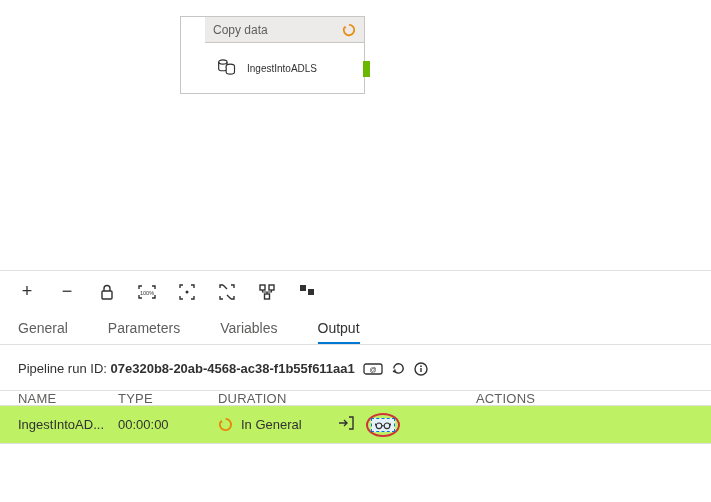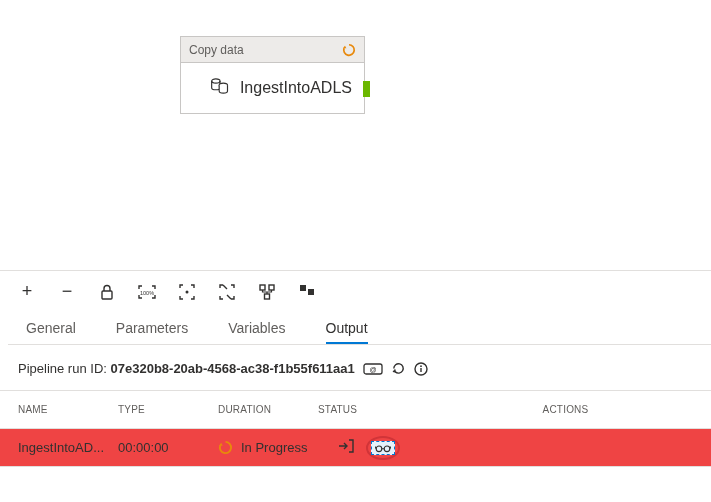--- a/index.html
+++ b/index.html
@@ -15,47 +15,47 @@
   }
   
   .canvas {
     width: 100%;
     height: 270px;
     position: relative;
   }
   .activity-node {
     position: absolute;
     left: 180px;
-    top: 36px;
+    top: 16px;
     width: 185px;
     border: 1px solid #c8c6c4;
     background: #fff;
+    padding-left: 24px;
   }
   .activity-header {
     background: #edebe9;
     height: 26px;
     display: flex;
     align-items: center;
     padding: 0 8px;
     border-bottom: 1px solid #c8c6c4;
     justify-content: space-between;
   }
   .activity-header-label {
     color: #605e5c;
     font-size: 12px;
   }
   .activity-body {
     height: 50px;
     display: flex;
     align-items: center;
     gap: 10px;
     padding: 0 12px;
-    font-size: 16px;
-    color: #323130;
-    justify-content: flex-end;
+    font-size: 10px;
+    color: #323130;
   }
   .success-port {
     position: absolute;
     right: -6px;
     top: 44px;
     width: 7px;
     height: 16px;
     background: #6bb700;
   }
   .db-icon { color: #323130; }
@@ -77,21 +77,20 @@
     width: 18px;
     height: 18px;
   }
 
   
   .tabs {
     display: flex;
     gap: 40px;
     padding: 8px 2px 0 18px;
     border-bottom: 1px solid #e1dfdd;
-    margin-left: 8px;
   }
   .tab {
     padding-bottom: 6px;
     color: #605e5c;
     cursor: pointer;
     font-size: 14px;
   }
   .tab.active {
     color: #323130;
     border-bottom: 2px solid #0078d4;
@@ -112,30 +111,30 @@
     color: #323130;
   }
 
   
   .tbl-header, .tbl-row {
     display: flex;
     align-items: center;
     padding: 0 18px;
   }
   .tbl-header {
-    height: 39px;
+    height: 16px;
     border-top: 1px solid #e1dfdd;
     border-bottom: 1px solid #e1dfdd;
-    font-size: 10px;
+    font-size: 13px;
     color: #605e5c;
     letter-spacing: .2px;
   }
   .tbl-row {
     height: 38px;
-    background: #ef4444;
+    background: #bef264;
     border-bottom: 1px solid #e1dfdd;
     font-size: 13px;
   }
   .col-name   { flex: 0 0 100px; white-space: nowrap; overflow: hidden; text-overflow: ellipsis; }
   .col-type   { flex: 0 0 100px; }
   .col-start  { flex: 0 0 180px; }
   .col-dur    { flex: 0 0 100px; }
   .col-status { flex: 0 0 120px; display: flex; align-items: center; gap: 8px; }
   .col-act    { flex: 1; text-align: center; display: flex; align-items:center; gap: 12px; }
   .tbl-header .col-status, .tbl-header .col-act { display:block; }
@@ -256,35 +255,34 @@
         <circle cx="7" cy="4.2" r="0.9" fill="#323130"></circle>
         <rect x="6.3" y="6" width="1.4" height="4" fill="#323130"></rect>
       </svg>
   </span>
 </div>
 
 <div class="tbl-header">
   <div class="col-name">NAME</div>
   <div class="col-type">TYPE</div>
   <div class="col-dur">DURATION</div>
-  <div class="col-status">STATUS</div>
   <div class="col-act">ACTIONS</div>
 </div>
 
 <div class="tbl-row">
   <div class="col-name">IngestIntoAD...</div>
   <div class="col-dur">00:00:00</div>
   <div class="col-status">
     <span class="spin-icon">
       <svg width="15" height="15" viewBox="0 0 16 16">
           <path fill="none" stroke="#e8890c" stroke-width="2" d="M8 2a6 6 0 1 1-5.6 3.8"></path>
           <path fill="#e8890c" d="M1 6l2.4-3L5 6z"></path>
         </svg>
     </span>
-    <span>In Progress</span>
+    <span>In General</span>
   </div>
   <div class="col-act">
     <span>
       <svg width="16" height="14" viewBox="0 0 16 14">
           <path d="M1 7h8M6 4l3 3-3 3" fill="none" stroke="#323130" stroke-width="1.4"></path>
           <path d="M11 1h4v12h-4" fill="none" stroke="#323130" stroke-width="1.4"></path>
         </svg>
     </span>
     <span class="highlight-circle">
       <span class="glasses-box">

